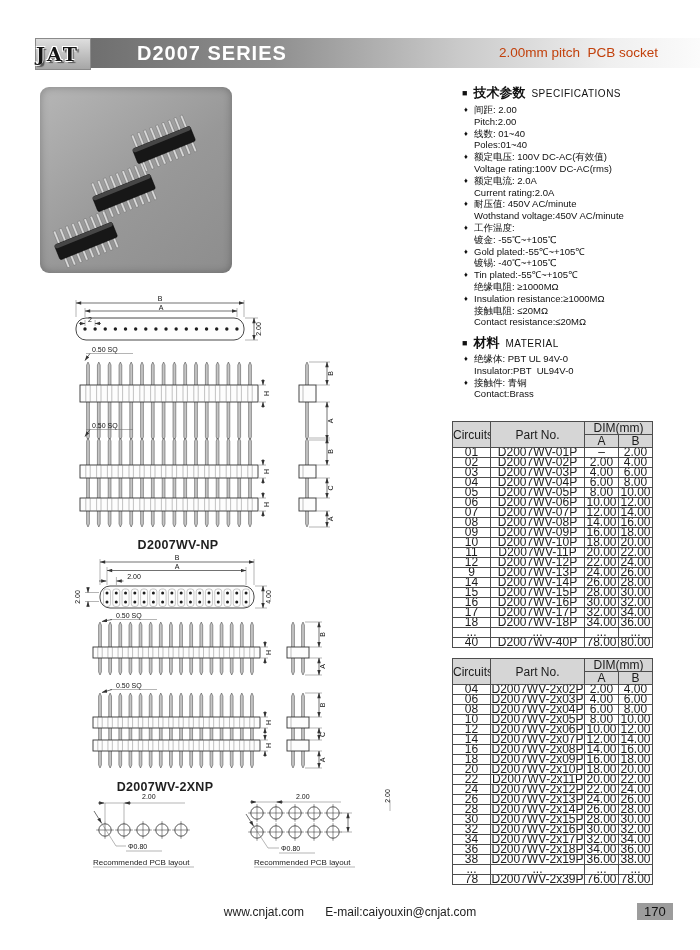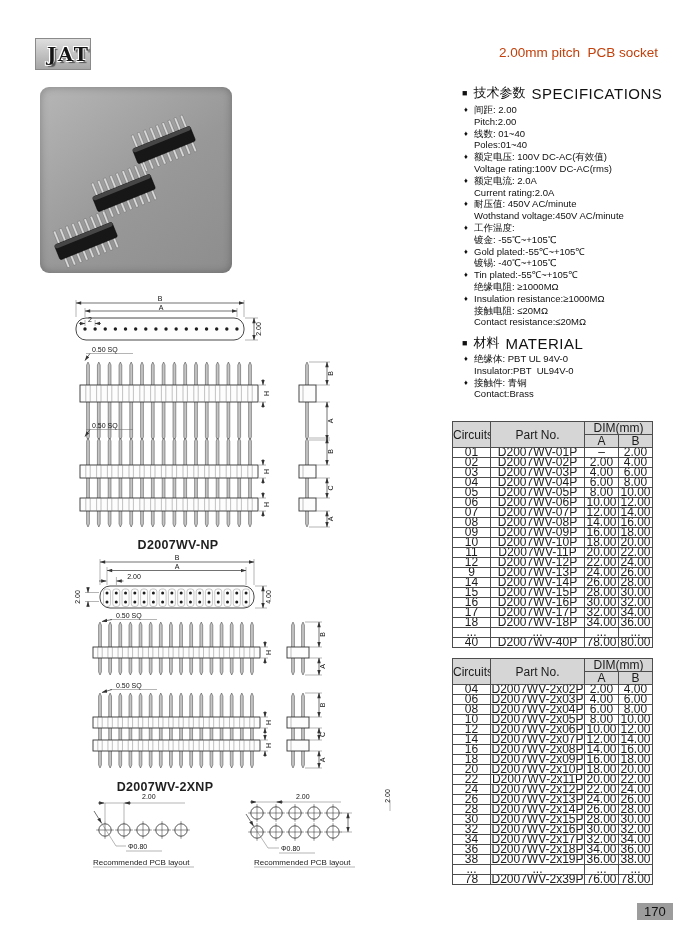--- a/index.html
+++ b/index.html
@@ -1,41 +1,41 @@
 <!DOCTYPE html>
 <html><head>
 <meta charset="utf-8">
 <style>
   html,body{margin:0;padding:0;background:#e8e8e8;}
   #page{position:relative;width:700px;height:950px;background:#ffffff;overflow:hidden;
         font-family:"Liberation Sans",sans-serif;color:#111;}
   
   .logo-box{position:absolute;left:35px;top:38px;width:54px;height:30px;
     background:linear-gradient(180deg,#dedede,#a6a6a6);border:1px solid #8a8a8a;
-    display:flex;align-items:center;justify-content:flex-end;z-index:2;}
+    display:flex;align-items:center;justify-content:flex-start;z-index:2;}
   .logo-box span{font-family:"DejaVu Serif",serif;font-weight:bold;font-size:19px;
     letter-spacing:2px;color:#151515;
     text-shadow:-1px -1px 0 #fff,1px -1px 0 #fff,-1px 1px 0 #fff,2px 2px 1px #555;}
   .series-bar{position:absolute;left:91px;top:38px;width:609px;height:30px;
     background:linear-gradient(90deg,#6f6f6f,#8f8f8f 30%,#c9c9c9 60%,#efefef 85%,#fbfbfb);
     display:flex;align-items:center;}
   .series-title{margin-left:46px;font-weight:bold;font-size:20px;color:#ffffff;letter-spacing:1px;}
   .subtitle{position:absolute;right:42px;top:45px;font-size:13.5px;color:#c2410c;white-space:pre;z-index:3;}
   
   .photo{position:absolute;left:40px;top:87px;width:192px;height:186px;border-radius:9px;
     background:linear-gradient(140deg,#b6b6b6,#989898 55%,#8d8d8d);
     box-shadow:inset 0 0 8px rgba(0,0,0,.28);}
   .mbody{fill:#171717;stroke:#000;stroke-width:.5}
   .mshine{fill:#464646}
   .mpin{fill:#d9d9d9;stroke:#4a4a4a;stroke-width:.3}
   
   .sec-head{position:absolute;display:flex;align-items:center;gap:6px;font-size:13px;white-space:pre;}
   .sec-head .sqm{font-size:9px;line-height:13px;}
-  .sec-head .zh{font-weight:normal;}
-  .sec-head .en{font-size:15px;letter-spacing:.5px;}
+  .sec-head .zh{font-weight:bold;}
+  .sec-head .en{font-size:10px;letter-spacing:.5px;}
   .spec-list{position:absolute;width:240px;}
   .spec-line{display:flex;font-size:9.5px;line-height:11.8px;color:#0f0f0f;}
   .spec-line .bullet{flex:0 0 10px;font-size:7.5px;}
   .spec-text{white-space:pre;}
   
   .dim-table{position:absolute;border-collapse:collapse;width:200px;table-layout:fixed;
     font-size:12px;color:#1c1c1c;background:#fff;}
   .dim-table th,.dim-table td{border:1px solid #4d4d4d;text-align:center;padding:0;
     font-weight:normal;height:9px;line-height:9px;overflow:hidden;}
   .dim-table thead th{background:#d6d6d6;height:12px;line-height:12px;}
@@ -59,20 +59,23 @@
   .page-num{position:absolute;top:903px;left:637px;background:#9c9c9c;color:#111;
     font-size:13px;padding:1px 7px;}
 </style>
 </head>
 <body>
 
 <div id="page">
 
   <div class="logo-box">
     <span>JAT</span>
+  </div>
+  <div class="series-bar">
+    <span class="series-title">D2007 SERIES</span>
   </div>
   <div class="subtitle">2.00mm pitch  PCB socket</div>
 
   <div class="photo">
     <svg width="192" height="186" viewBox="0 0 192 186">
       <g id="pc1" transform="translate(124,58) rotate(-22)">
           <rect x="-27" y="-21" width="2.4" height="14" class="mpin"></rect>
           <rect x="-27" y="7" width="2.4" height="11" class="mpin"></rect>
           <rect x="-20.4" y="-21" width="2.4" height="14" class="mpin"></rect>
           <rect x="-20.4" y="7" width="2.4" height="11" class="mpin"></rect>
@@ -886,15 +889,19 @@
       <line class="dl" x1="246" y1="524" x2="253.5" y2="536" marker-end="url(#me)"></line>
       <line class="thin" x1="253.5" y1="536" x2="268" y2="558"></line>
       <line class="thin" x1="268" y1="558" x2="279" y2="558"></line>
       <text class="t7" x="281" y="561">Φ0.80</text>
       <line class="thin" x1="279" y1="563" x2="315" y2="563"></line>
       <text class="t8" x="254" y="574.5">Recommended PCB layout</text>
       <line class="thin" x1="254" y1="577" x2="355" y2="577"></line>
     </g>
   </svg>
 
+  <div class="footer">
+    <span>www.cnjat.com</span>
+    <span>E-mail:caiyouxin@cnjat.com</span>
+  </div>
   <div class="page-num">170</div>
 
 </div>
 
 </body></html>

